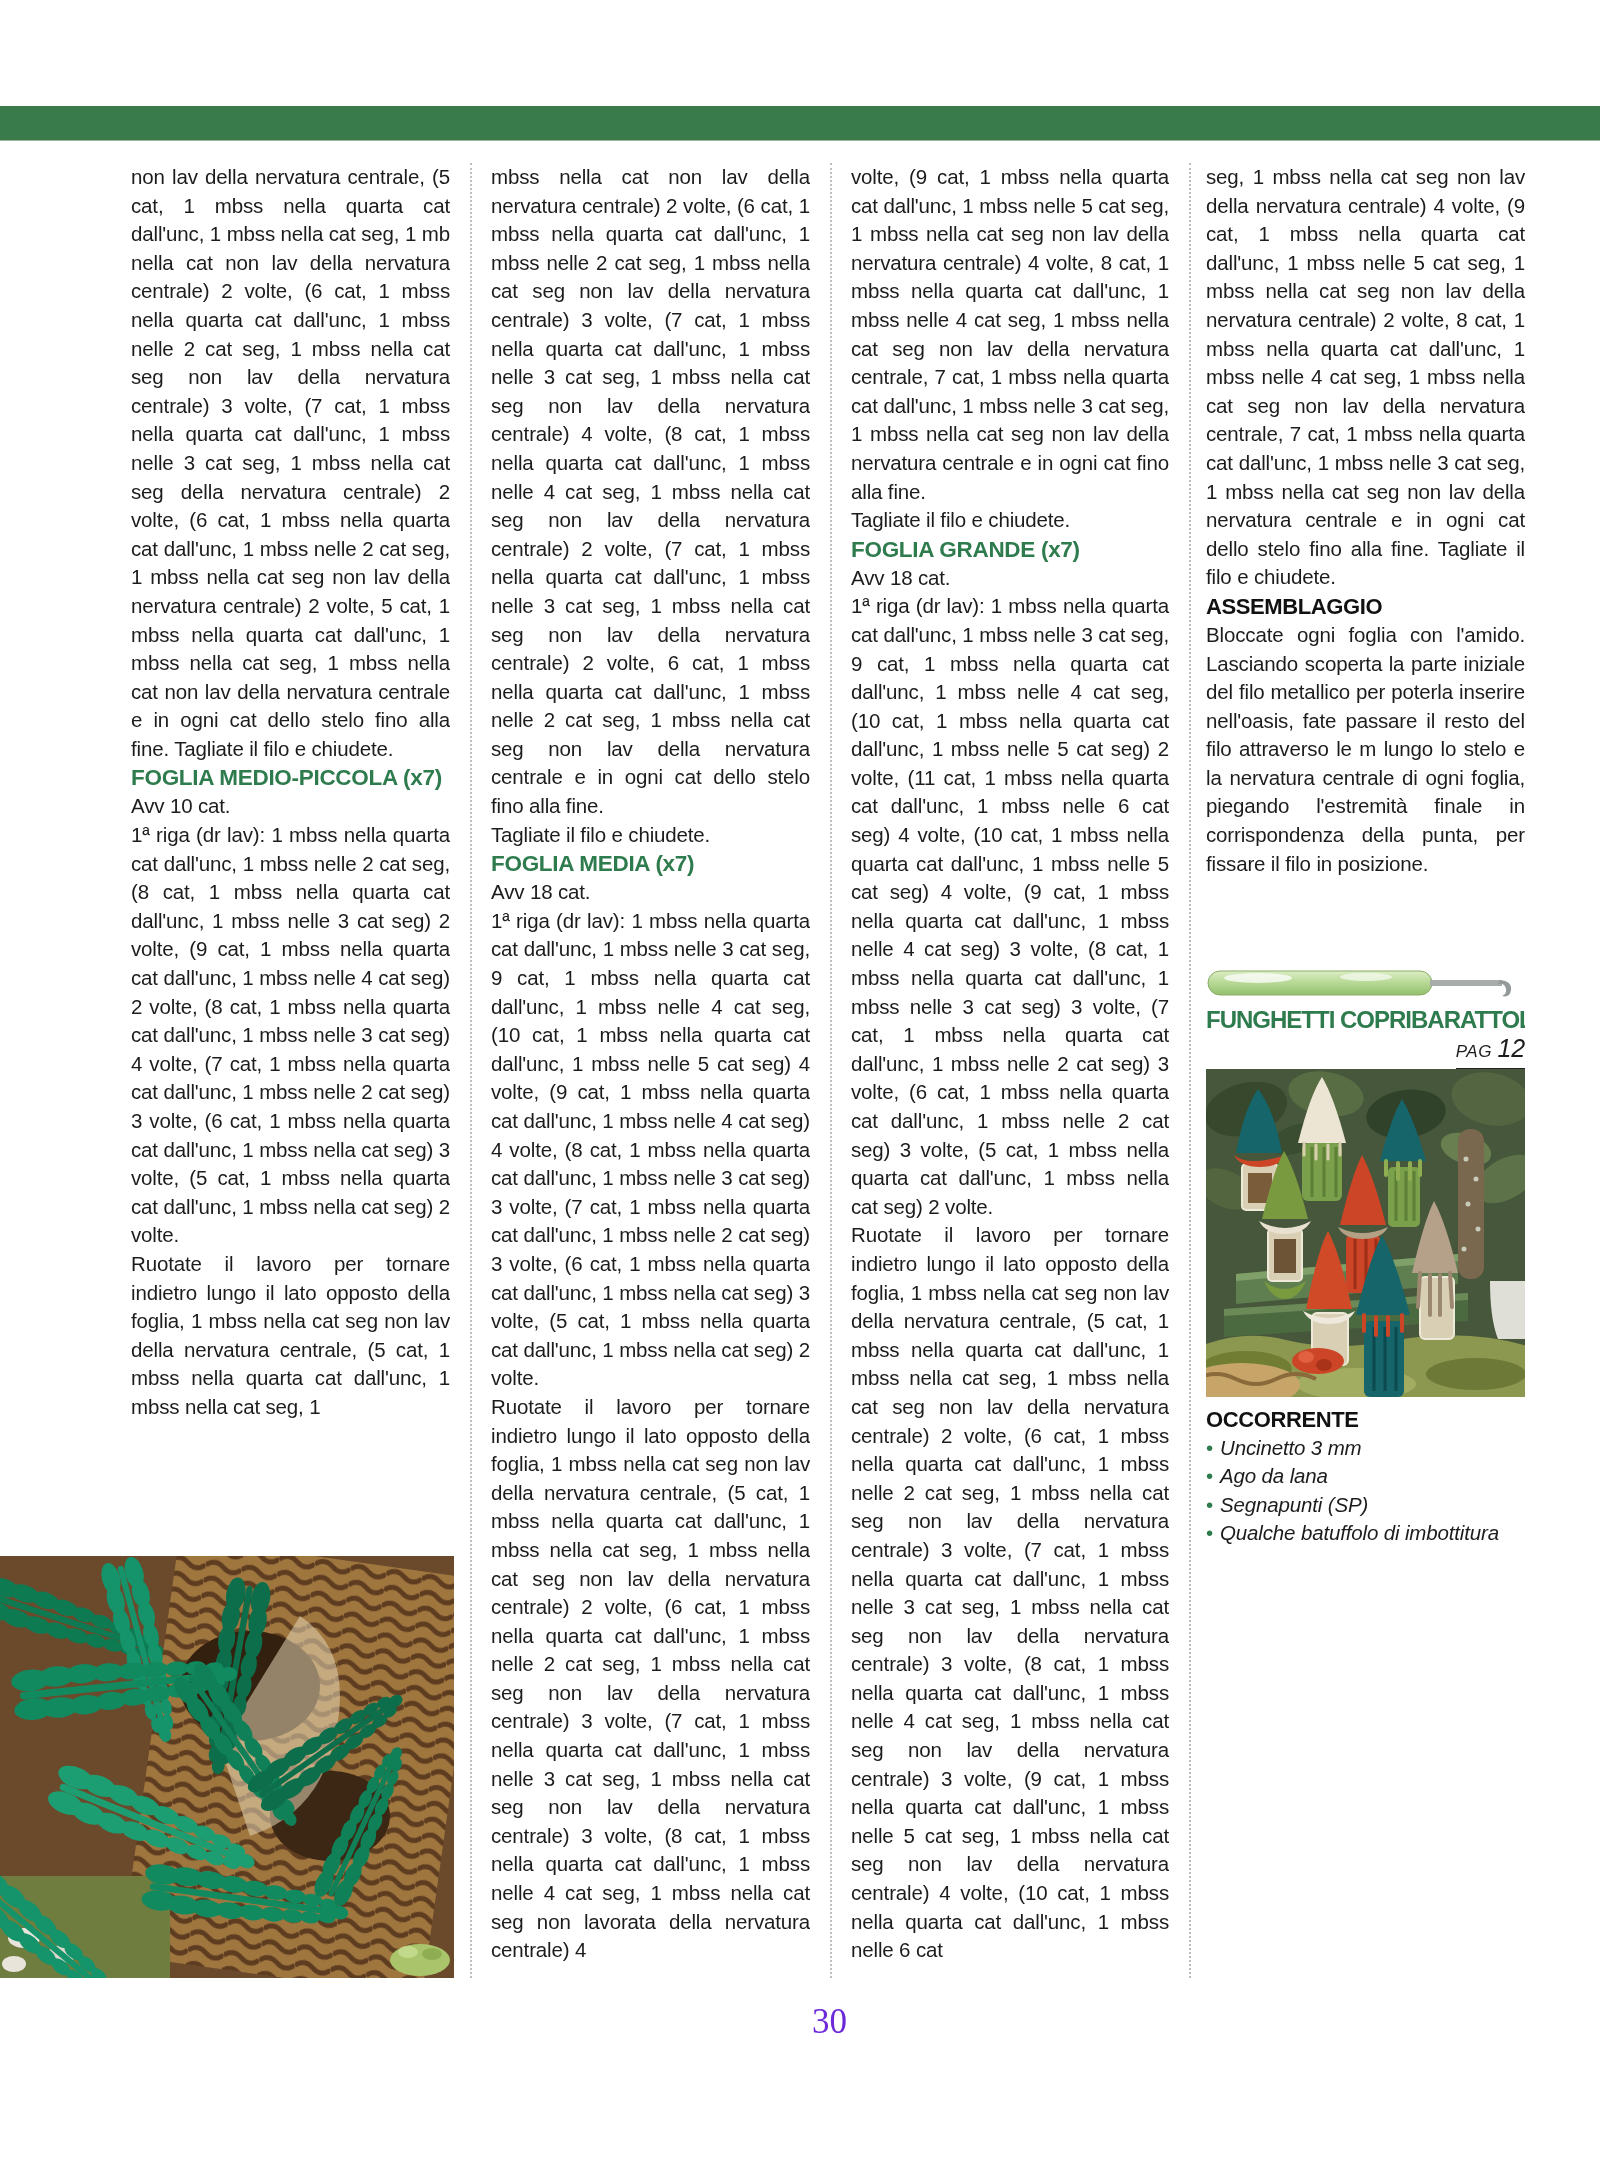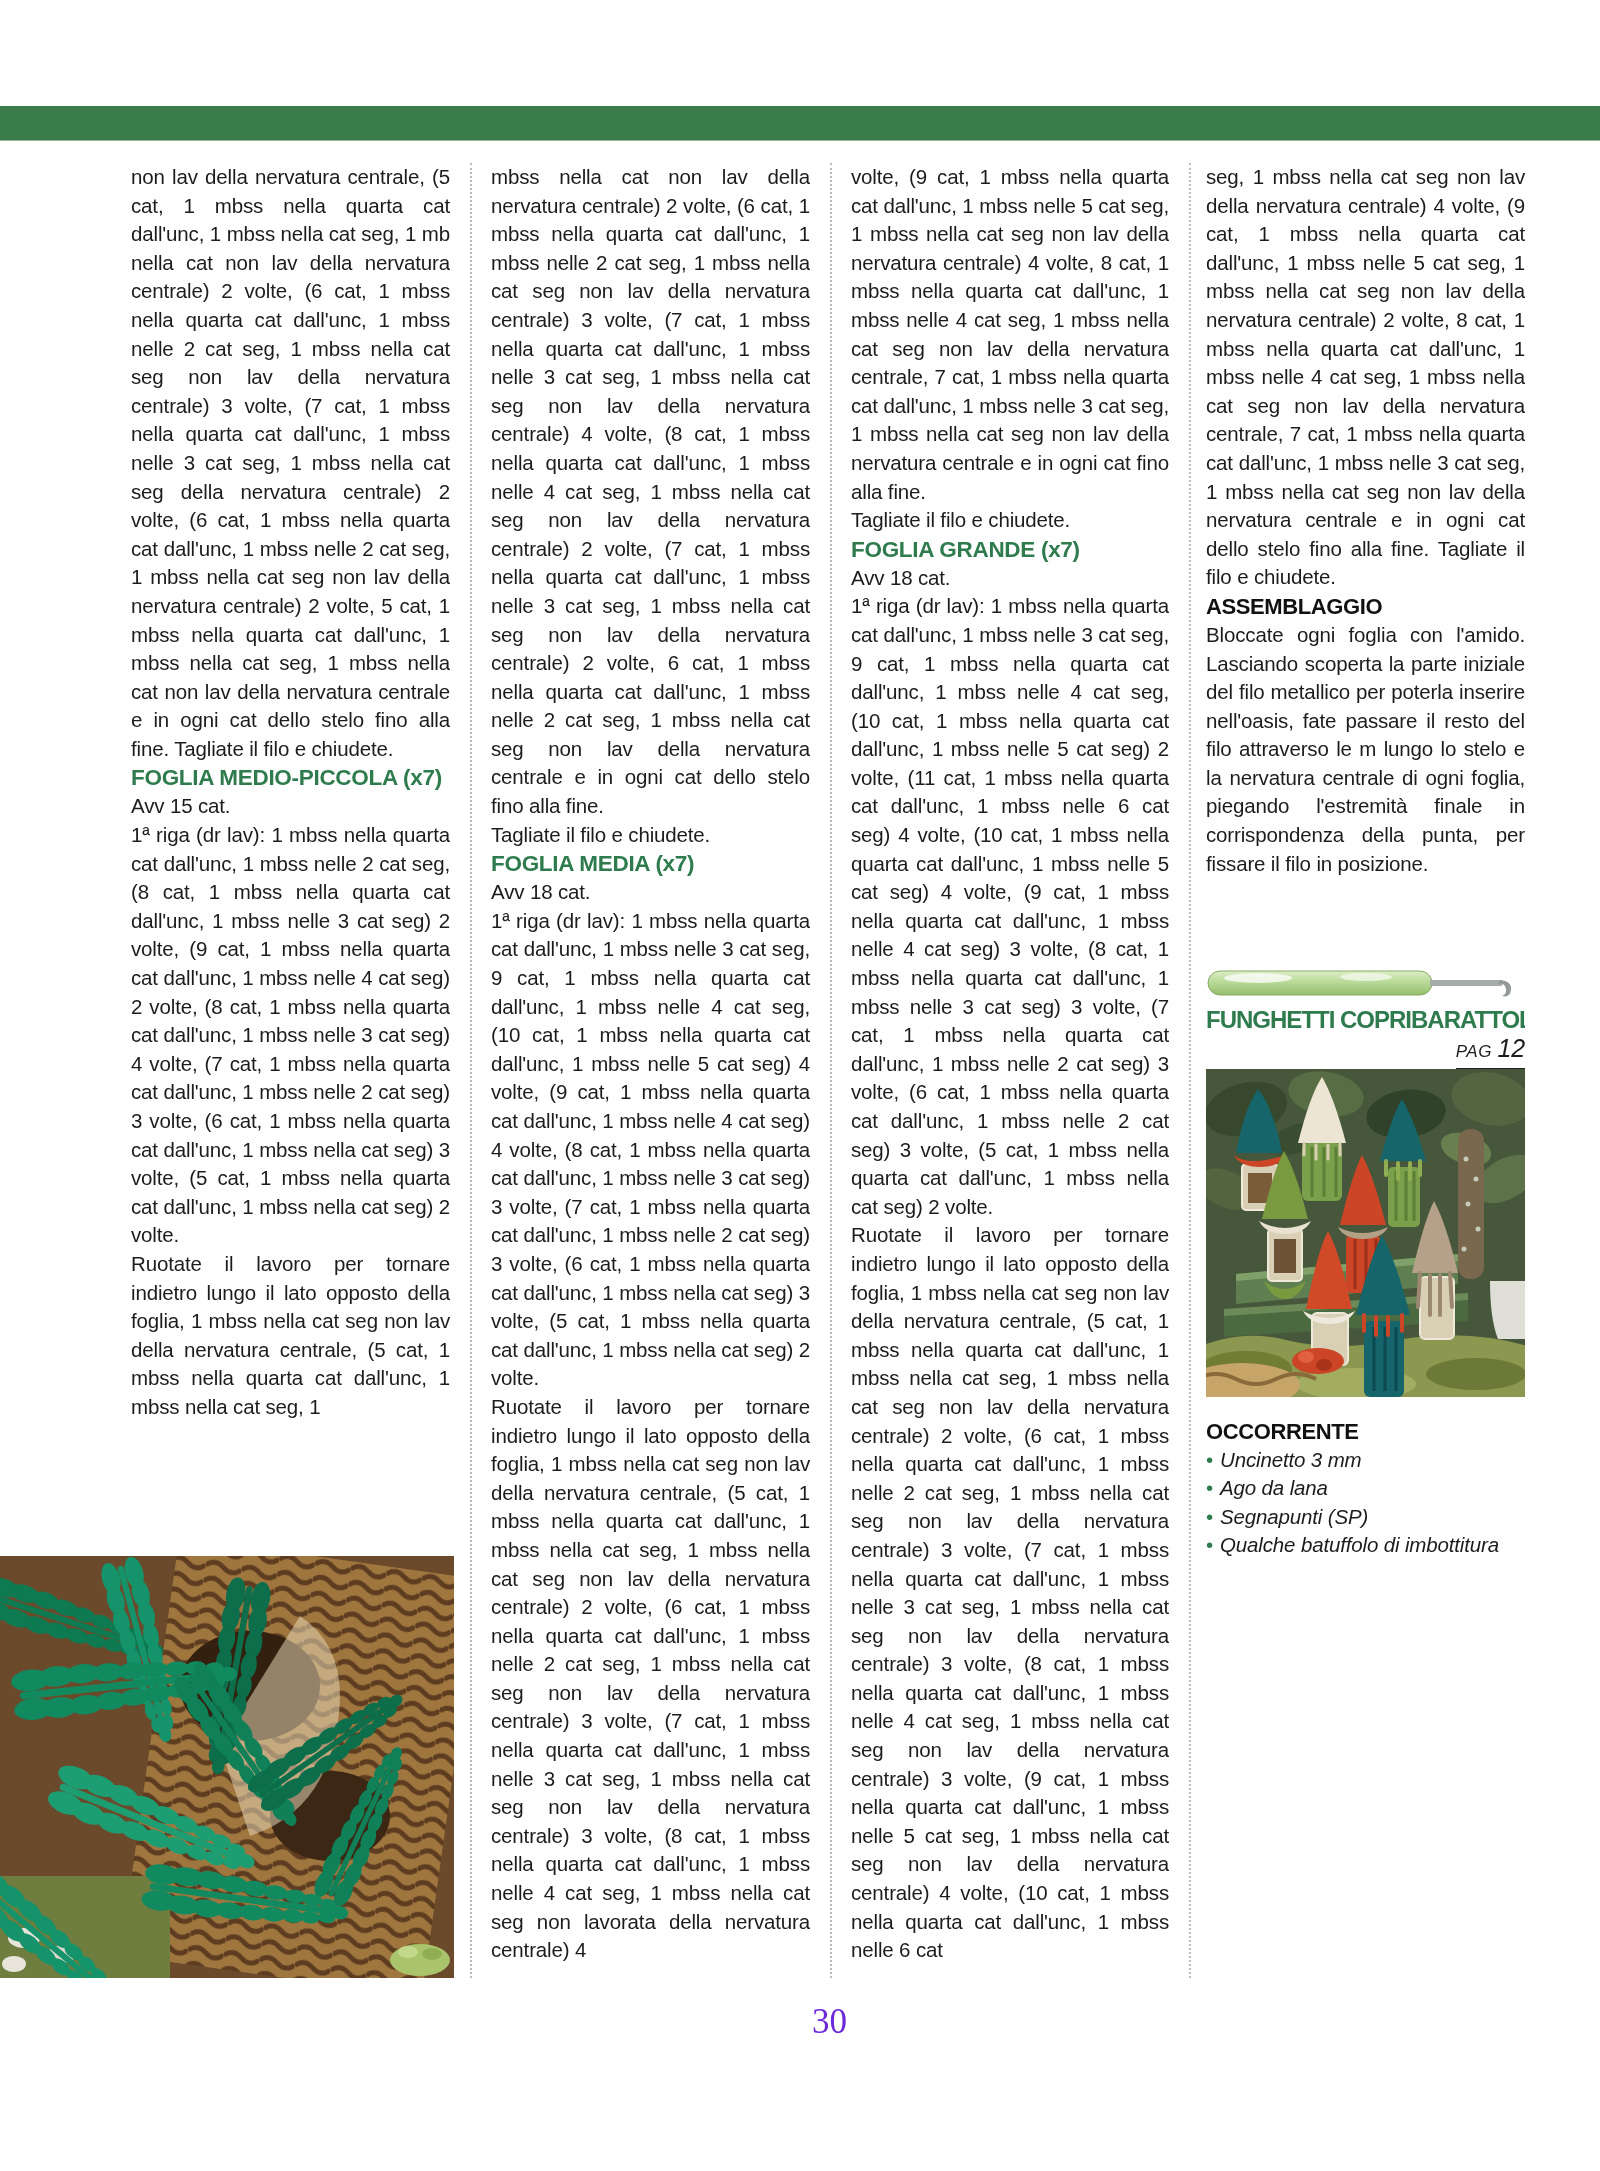--- a/index.html
+++ b/index.html
@@ -56,21 +56,21 @@
 
 <div class="top-bar"></div>
 
 <div class="sep" style="left:470px"></div>
 <div class="sep" style="left:830px"></div>
 <div class="sep" style="left:1189px"></div>
 
 <div class="col" style="left:131px;width:319px;height:1385px">
   <p>non lav della nervatura centrale, (5 cat, 1 mbss nella quarta cat dall'unc, 1 mbss nella cat seg, 1 mb nella cat non lav della nervatura centrale) 2 volte, (6 cat, 1 mbss nella quarta cat dall'unc, 1 mbss nelle 2 cat seg, 1 mbss nella cat seg non lav della nervatura centrale) 3 volte, (7 cat, 1 mbss nella quarta cat dall'unc, 1 mbss nelle 3 cat seg, 1 mbss nella cat seg della nervatura centrale) 2 volte, (6 cat, 1 mbss nella quarta cat dall'unc, 1 mbss nelle 2 cat seg, 1 mbss nella cat seg non lav della nervatura centrale) 2 volte, 5 cat, 1 mbss nella quarta cat dall'unc, 1 mbss nella cat seg, 1 mbss nella cat non lav della nervatura centrale e in ogni cat dello stelo fino alla fine. Tagliate il filo e chiudete.</p>
   <p class="green-head">FOGLIA MEDIO-PICCOLA (x7)</p>
-  <p>Avv 15 cat.</p>
+  <p>Avv 10 cat.</p>
   <p><span class="riga-label">1ª riga (dr lav):</span> <span>1 mbss nella quarta cat dall'unc, 1 mbss nelle 2 cat seg, (8 cat, 1 mbss nella quarta cat dall'unc, 1 mbss nelle 3 cat seg) 2 volte, (9 cat, 1 mbss nella quarta cat dall'unc, 1 mbss nelle 4 cat seg) 2 volte, (8 cat, 1 mbss nella quarta cat dall'unc, 1 mbss nelle 3 cat seg) 4 volte, (7 cat, 1 mbss nella quarta cat dall'unc, 1 mbss nelle 2 cat seg) 3 volte, (6 cat, 1 mbss nella quarta cat dall'unc, 1 mbss nella cat seg) 3 volte, (5 cat, 1 mbss nella quarta cat dall'unc, 1 mbss nella cat seg) 2 volte.</span></p>
   <p>Ruotate il lavoro per tornare indietro lungo il lato opposto della foglia, 1 mbss nella cat seg non lav della nervatura centrale, (5 cat, 1 mbss nella quarta cat dall'unc, 1 mbss nella cat seg, 1</p>
 </div>
 
 <div class="col" style="left:491px;width:319px;height:1815px">
   <p>mbss nella cat non lav della nervatura centrale) 2 volte, (6 cat, 1 mbss nella quarta cat dall'unc, 1 mbss nelle 2 cat seg, 1 mbss nella cat seg non lav della nervatura centrale) 3 volte, (7 cat, 1 mbss nella quarta cat dall'unc, 1 mbss nelle 3 cat seg, 1 mbss nella cat seg non lav della nervatura centrale) 4 volte, (8 cat, 1 mbss nella quarta cat dall'unc, 1 mbss nelle 4 cat seg, 1 mbss nella cat seg non lav della nervatura centrale) 2 volte, (7 cat, 1 mbss nella quarta cat dall'unc, 1 mbss nelle 3 cat seg, 1 mbss nella cat seg non lav della nervatura centrale) 2 volte, 6 cat, 1 mbss nella quarta cat dall'unc, 1 mbss nelle 2 cat seg, 1 mbss nella cat seg non lav della nervatura centrale e in ogni cat dello stelo fino alla fine.</p>
   <p>Tagliate il filo e chiudete.</p>
   <p class="green-head">FOGLIA MEDIA (x7)</p>
   <p>Avv 18 cat.</p>
   <p><span class="riga-label">1ª riga (dr lav):</span> <span>1 mbss nella quarta cat dall'unc, 1 mbss nelle 3 cat seg, 9 cat, 1 mbss nella quarta cat dall'unc, 1 mbss nelle 4 cat seg, (10 cat, 1 mbss nella quarta cat dall'unc, 1 mbss nelle 5 cat seg) 4 volte, (9 cat, 1 mbss nella quarta cat dall'unc, 1 mbss nelle 4 cat seg) 4 volte, (8 cat, 1 mbss nella quarta cat dall'unc, 1 mbss nelle 3 cat seg) 3 volte, (7 cat, 1 mbss nella quarta cat dall'unc, 1 mbss nelle 2 cat seg) 3 volte, (6 cat, 1 mbss nella quarta cat dall'unc, 1 mbss nella cat seg) 3 volte, (5 cat, 1 mbss nella quarta cat dall'unc, 1 mbss nella cat seg) 2 volte.</span></p>
@@ -223,21 +223,21 @@
         </g>
       </g>
       <g>
         <ellipse cx="112" cy="292" rx="26" ry="13" fill="#cc4527"></ellipse>
         <ellipse cx="100" cy="288" rx="8" ry="6" fill="#e06040"></ellipse>
         <ellipse cx="118" cy="296" rx="8" ry="6" fill="#a93318"></ellipse>
       </g>
     </svg>
   </div>
 
-  <p class="black-head" style="margin-top:20px">OCCORRENTE</p>
+  <p class="black-head" style="margin-top:8px">OCCORRENTE</p>
   <p class="occ-item"><span class="dot">•</span><span>Uncinetto 3 mm</span></p>
   <p class="occ-item"><span class="dot">•</span><span>Ago da lana</span></p>
   <p class="occ-item"><span class="dot">•</span><span>Segnapunti (SP)</span></p>
   <p class="occ-item"><span class="dot">•</span><span>Qualche batuffolo di imbottitura</span></p>
 </div>
 
 <div class="photo fern-photo">
   <svg width="454" height="422" viewBox="0 0 454 422">
     <defs>
       <pattern id="wicker" width="36" height="16" patternUnits="userSpaceOnUse">

